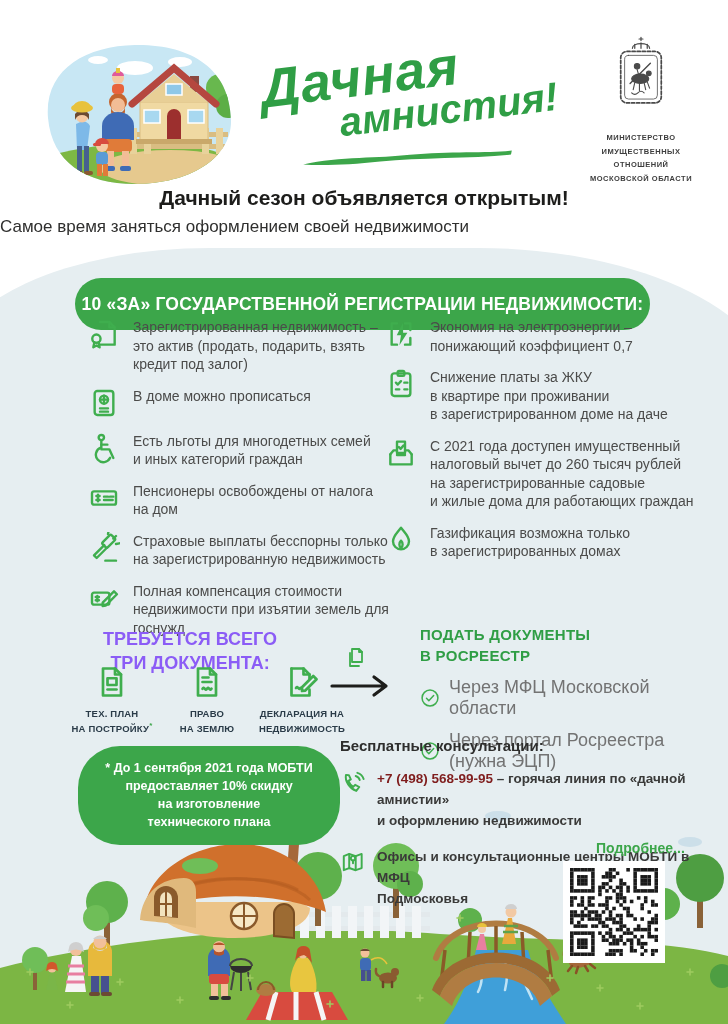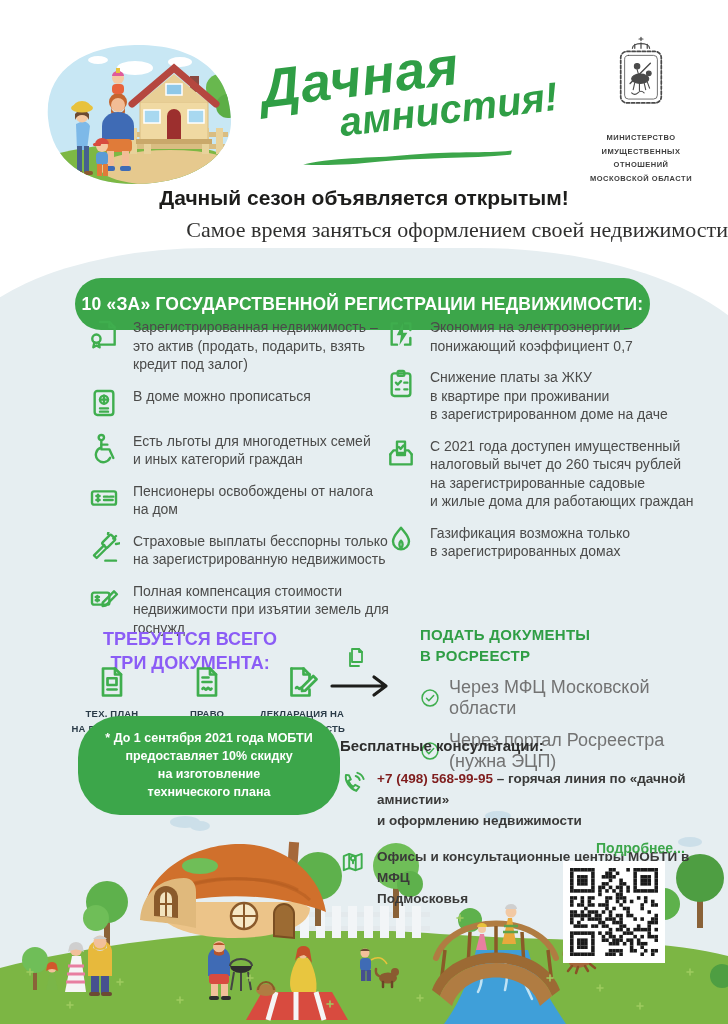--- a/index.html
+++ b/index.html
@@ -20,22 +20,22 @@
   .brand-l2 { font-size:40px; font-weight:800; font-style:italic; margin:-10px 0 0 74px; }
   .brush { position:absolute; left:300px; top:150px; width:215px; height:14px; transform:rotate(-3deg); z-index:2; }
 
   
   .crest-wrap { position:absolute; left:575px; top:34px; width:132px; text-align:center; z-index:2; }
   .crest { width:78px; height:88px; }
   .ministry-text { margin-top:5px; font-size:7.5px; font-weight:700; letter-spacing:0.5px; color:#3D3D3D; line-height:1.8; }
 
   .headline { position:absolute; left:0; top:186px; width:100%; text-align:center;
     font-size:21px; font-weight:800; color:#1D1D1B; z-index:2; }
-  .subheadline { position:absolute; left:0; top:217px; width:100%; text-align:right;
-    font-size:22px; font-weight:500; color:#2F2F2E; z-index:2;font-family:Liberation Serif, serif; }
+  .subheadline { position:absolute; left:0; top:217px; width:100%; text-align:left;
+    font-size:17px; font-weight:500; color:#2F2F2E; z-index:2; }
 
   .banner { position:absolute; left:75px; top:278px; width:575px; height:52px; background:#3CA64A;
     border-radius:28px; display:flex; align-items:center; justify-content:center; z-index:2;text-align:center; }
   .banner span { color:#fff; font-weight:700; font-size:17.5px; letter-spacing:0.2px; }
 
   .col { position:absolute; z-index:2; }
   .col-left { left:88px; top:318px; width:305px; }
   .col-right { left:385px; top:318px; width:335px; }
   .benefit { display:flex; gap:13px; margin-bottom:13px; }
   .bicon { width:32px; height:32px; flex:0 0 32px; }
@@ -59,21 +59,21 @@
   .arrow-right { position:absolute; left:328px; top:672px; width:64px; height:28px; z-index:2; }
 
   .submit { position:absolute; left:420px; top:624px; width:300px; z-index:2; }
   .submit-heading { color:#2F9E45; font-weight:800; font-size:15px; line-height:1.4;
     letter-spacing:0.3px; white-space:pre-line; }
   .submit-opt { display:flex; align-items:center; gap:9px; margin-top:11px; }
   .submit-opt:first-of-type { margin-top:15px; }
   .submit-opt svg { width:20px; height:20px; flex:0 0 20px; }
   .submit-opt span { font-size:18px; font-weight:500; color:#737373; }
 
-  .note-pill { position:absolute; left:78px; top:716px; width:262px; background:#3CA64A;
+  .note-pill { position:absolute; left:78px; top:746px; width:262px; background:#3CA64A;
     border-radius:42px; padding:13px 12px; z-index:2; }
   .note-pill p { color:#fff; font-weight:700; font-size:12.5px; line-height:1.45;
     text-align:center; white-space:pre-line; }
 
   .consult { position:absolute; left:340px; top:737px; width:382px; z-index:2; }
   .consult-h { font-size:15px; font-weight:700; color:#2E2E2D; }
   .crow { display:flex; gap:11px; margin-top:15px; align-items:flex-start; }
   .crow svg { width:26px; height:26px; flex:0 0 26px; margin-top:1px; }
   .crow-text { font-size:13.5px; font-weight:600; color:#3A3A39; line-height:1.55; white-space:pre-line; }
   .phone-num { color:#7f1d1d; font-weight:800; }

